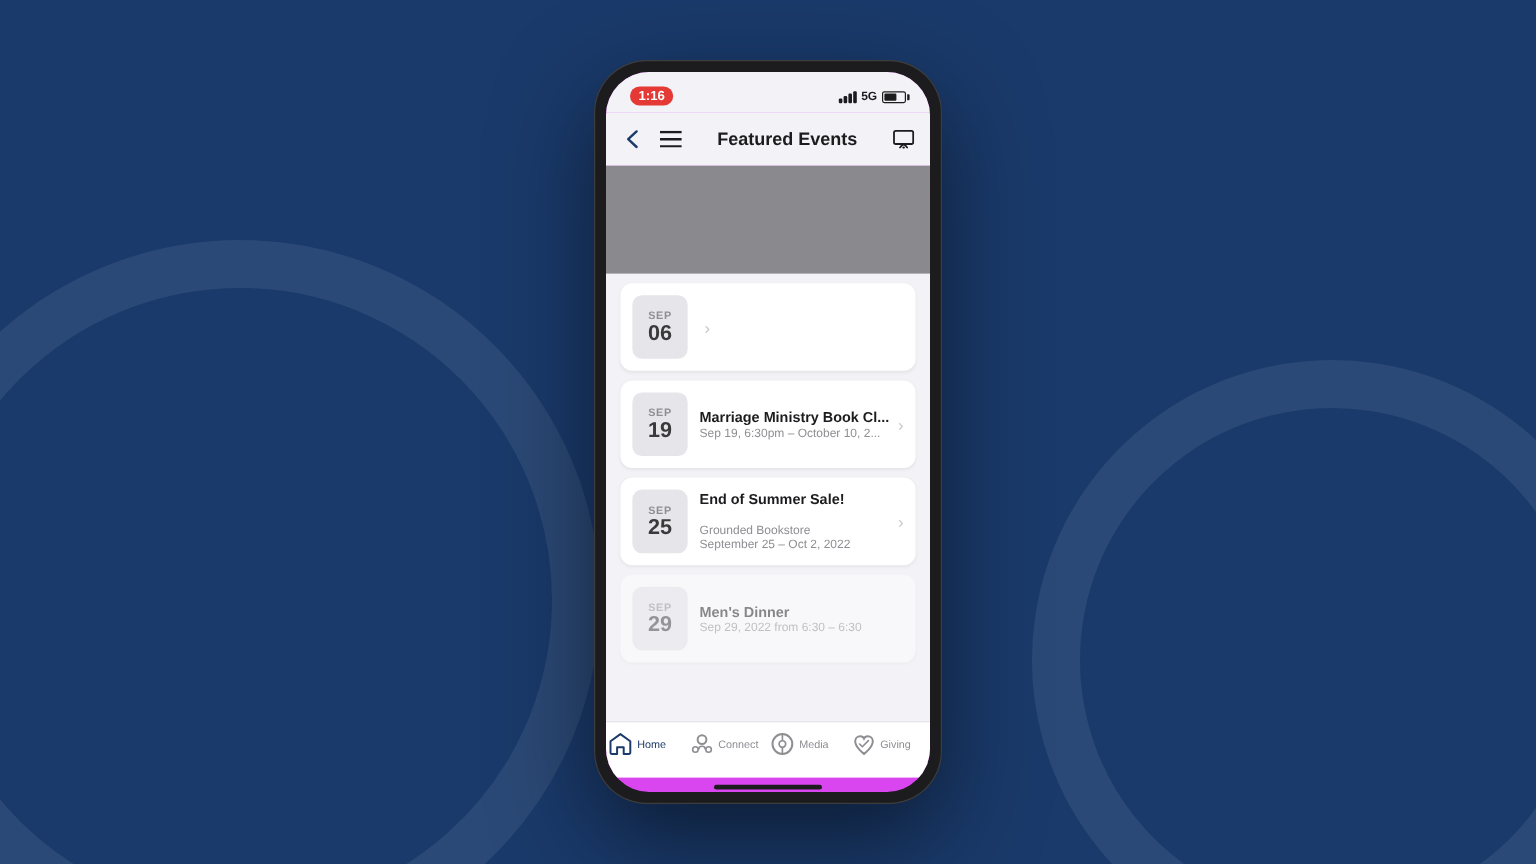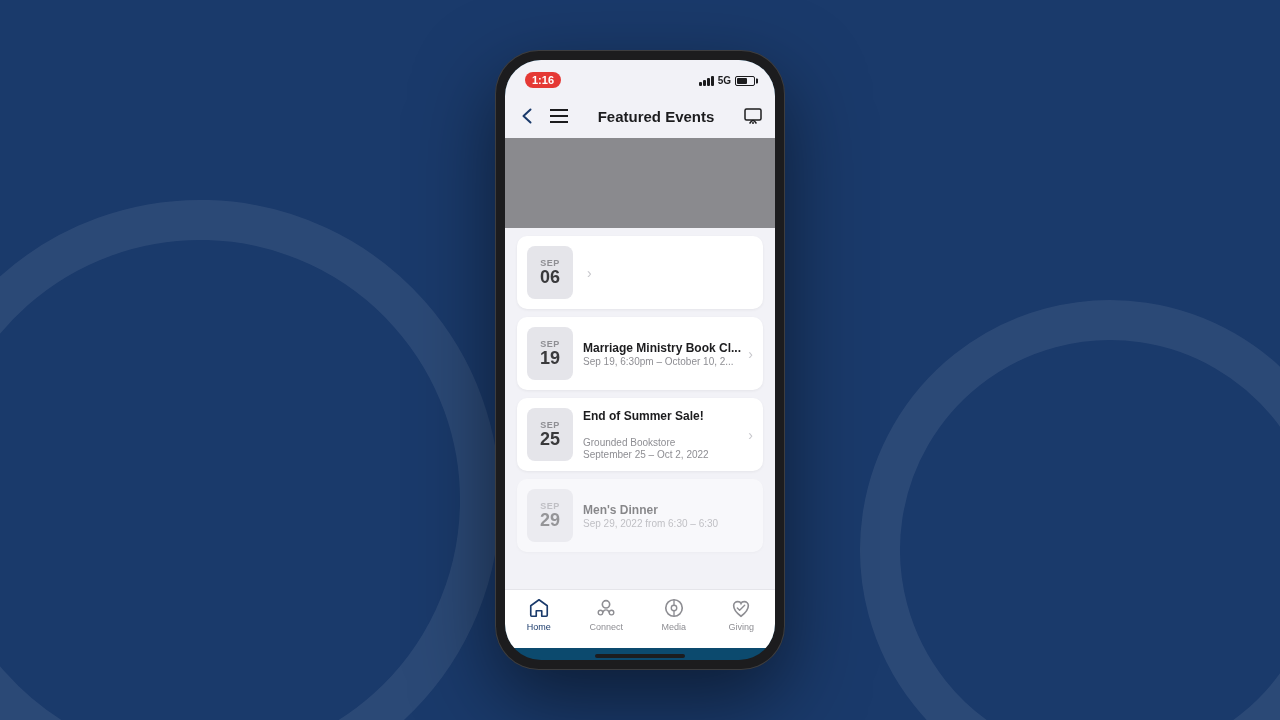--- a/index.html
+++ b/index.html
@@ -42,21 +42,21 @@
       border-radius: 44px;
       position: relative;
       box-shadow: 0 30px 80px rgba(0,0,0,0.5), inset 0 0 0 1px rgba(255,255,255,0.15);
       overflow: hidden;
     }
 
     
     .screen {
       position: absolute;
       top: 10px; left: 10px; right: 10px; bottom: 10px;
-      background: #0c4a6e;
+      background: #d946ef;
       border-radius: 36px;
       overflow: hidden;
       display: flex;
       flex-direction: column;
     }
 
     
     .status-bar {
       display: flex;
       align-items: center;
@@ -276,21 +276,20 @@
       display: flex;
       background: white;
       border-top: 1px solid #e5e5ea;
       padding: 6px 0 16px;
       flex-shrink: 0;
     }
 
     .tab-item {
       flex: 1;
       display: flex;
-      flex-direction: column;
       align-items: center;
       gap: 2px;
       cursor: pointer;
     }
 
     .tab-icon {
       width: 24px;
       height: 24px;
       display: flex;
       align-items: center;

